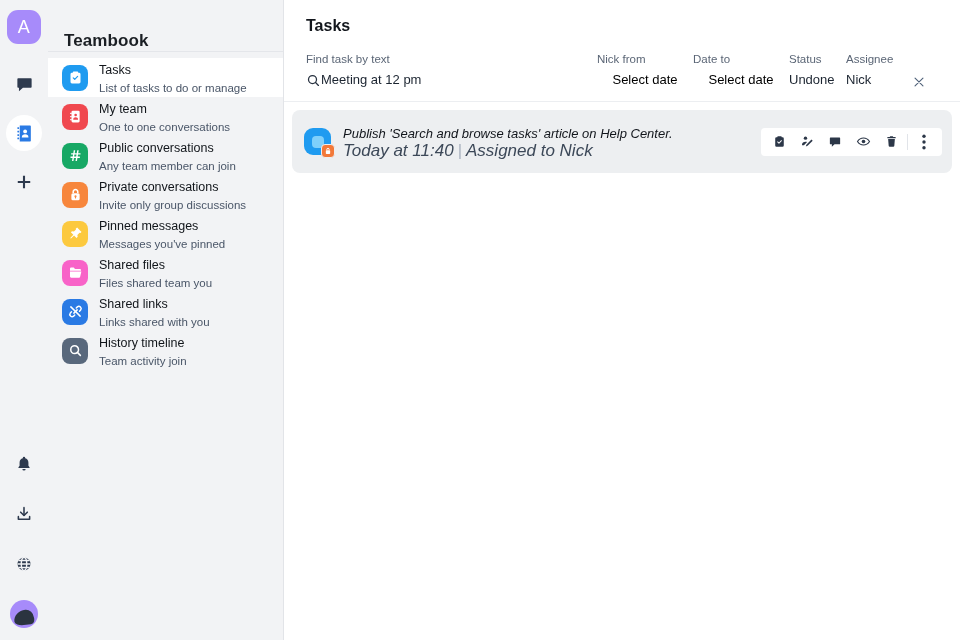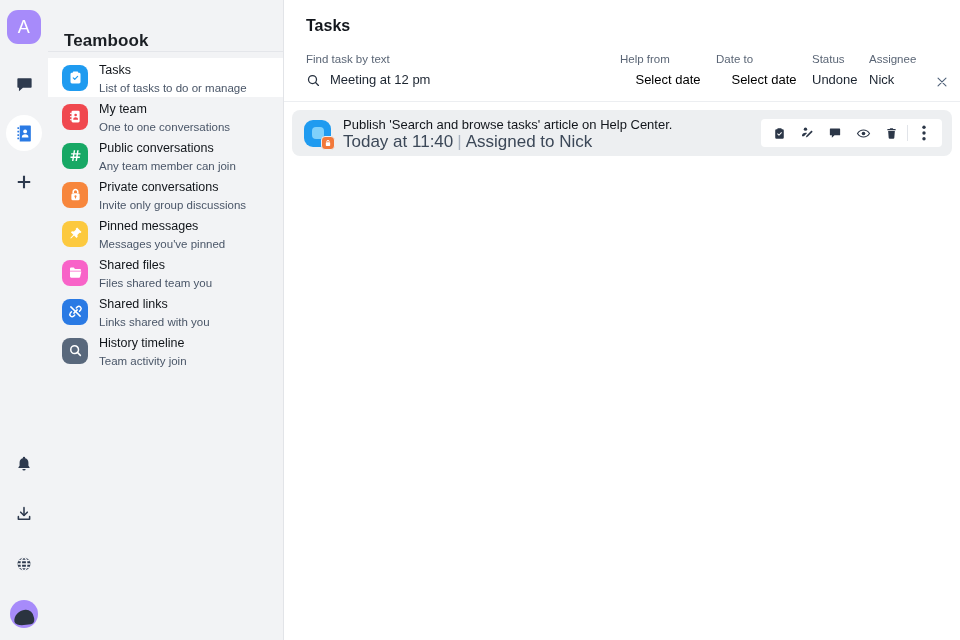--- a/index.html
+++ b/index.html
@@ -95,52 +95,52 @@
   }
   .main-header {
     height: 52px; flex: 0 0 52px;
     display: flex; align-items: center; padding: 0 22px;
   }
   .main-title { font-size: 16px; font-weight: bold; color: #12161c; }
 
   .filterbar {
     flex: 0 0 50px; height: 50px;
     display: flex; align-items: flex-start;
-    padding: 0 5px 0 22px;
+    padding: 0 28px 0 22px;
     border-bottom: 1px solid #eceef1;
     position: relative;
   }
   .filter-col { display: flex; flex-direction: column; }
   .filter-label {
     font-size: 11.5px; color: #5b6676; line-height: 14px; margin-bottom: 5px;
   }
   .filter-value {
     font-size: 13px; color: #1b2430; line-height: 18px; white-space: nowrap;
   }
   .filter-value.muted { color: #000000; text-align: center; }
   .filter-search { flex: 1 1 auto; min-width: 0; }
-  .search-row { display: flex; align-items: center; gap: 9px; }
+  .search-row { display: flex; align-items: center; }
   .search-row svg { display: block; color: #27313f; flex: 0 0 auto; }
   .col-datefrom { flex: 0 0 96px; }
   .col-dateto   { flex: 0 0 96px; }
   .col-status   { flex: 0 0 57px; }
   .col-assignee { flex: 0 0 60px; }
   .clear-filters {
     flex: 0 0 26px; height: 26px;
     display: flex; align-items: center; justify-content: center;
     color: #4f6179; margin-top: 17px;
   }
 
   
   .task-list { flex: 1 1 auto; padding: 8px 8px 0 8px; overflow: hidden; }
   .task-row {
     display: flex; align-items: center;
     background: #edeff1; border-radius: 8px;
     padding: 9px 10px 9px 12px;
-    gap: 12px; height: 46px;
+    gap: 12px; height: 63px; font-style: italic;
   }
   .task-badge { position: relative; width: 27px; height: 27px; flex: 0 0 27px; }
   .task-badge .sq {
     width: 27px; height: 27px; border-radius: 9px; background: #1f9bf0;
     display: flex; align-items: center; justify-content: center;
   }
   .task-badge .sq i {
     display: block; width: 12px; height: 12px; border-radius: 4px;
     background: #7fd0fb;
   }
@@ -372,21 +372,21 @@
         <span class="search-row">
           <svg width="15" height="15" viewBox="0 0 24 24" fill="none" stroke="currentColor" stroke-width="2" stroke-linecap="round">
             <circle cx="10.4" cy="10.4" r="6.4"></circle>
             <path d="m15.3 15.3 4.6 4.6"></path>
           </svg>
           <span class="filter-value" placeholder="Find task by text">Meeting at 12 pm</span>
         </span>
       </div>
 
       <div class="filter-col col-datefrom">
-        <span class="filter-label">Help from</span>
+        <span class="filter-label">Nick from</span>
         <span class="filter-value muted">Select date</span>
       </div>
 
       <div class="filter-col col-dateto">
         <span class="filter-label">Date to</span>
         <span class="filter-value muted">Select date</span>
       </div>
 
       <div class="filter-col col-status">
         <span class="filter-label">Status</span>

